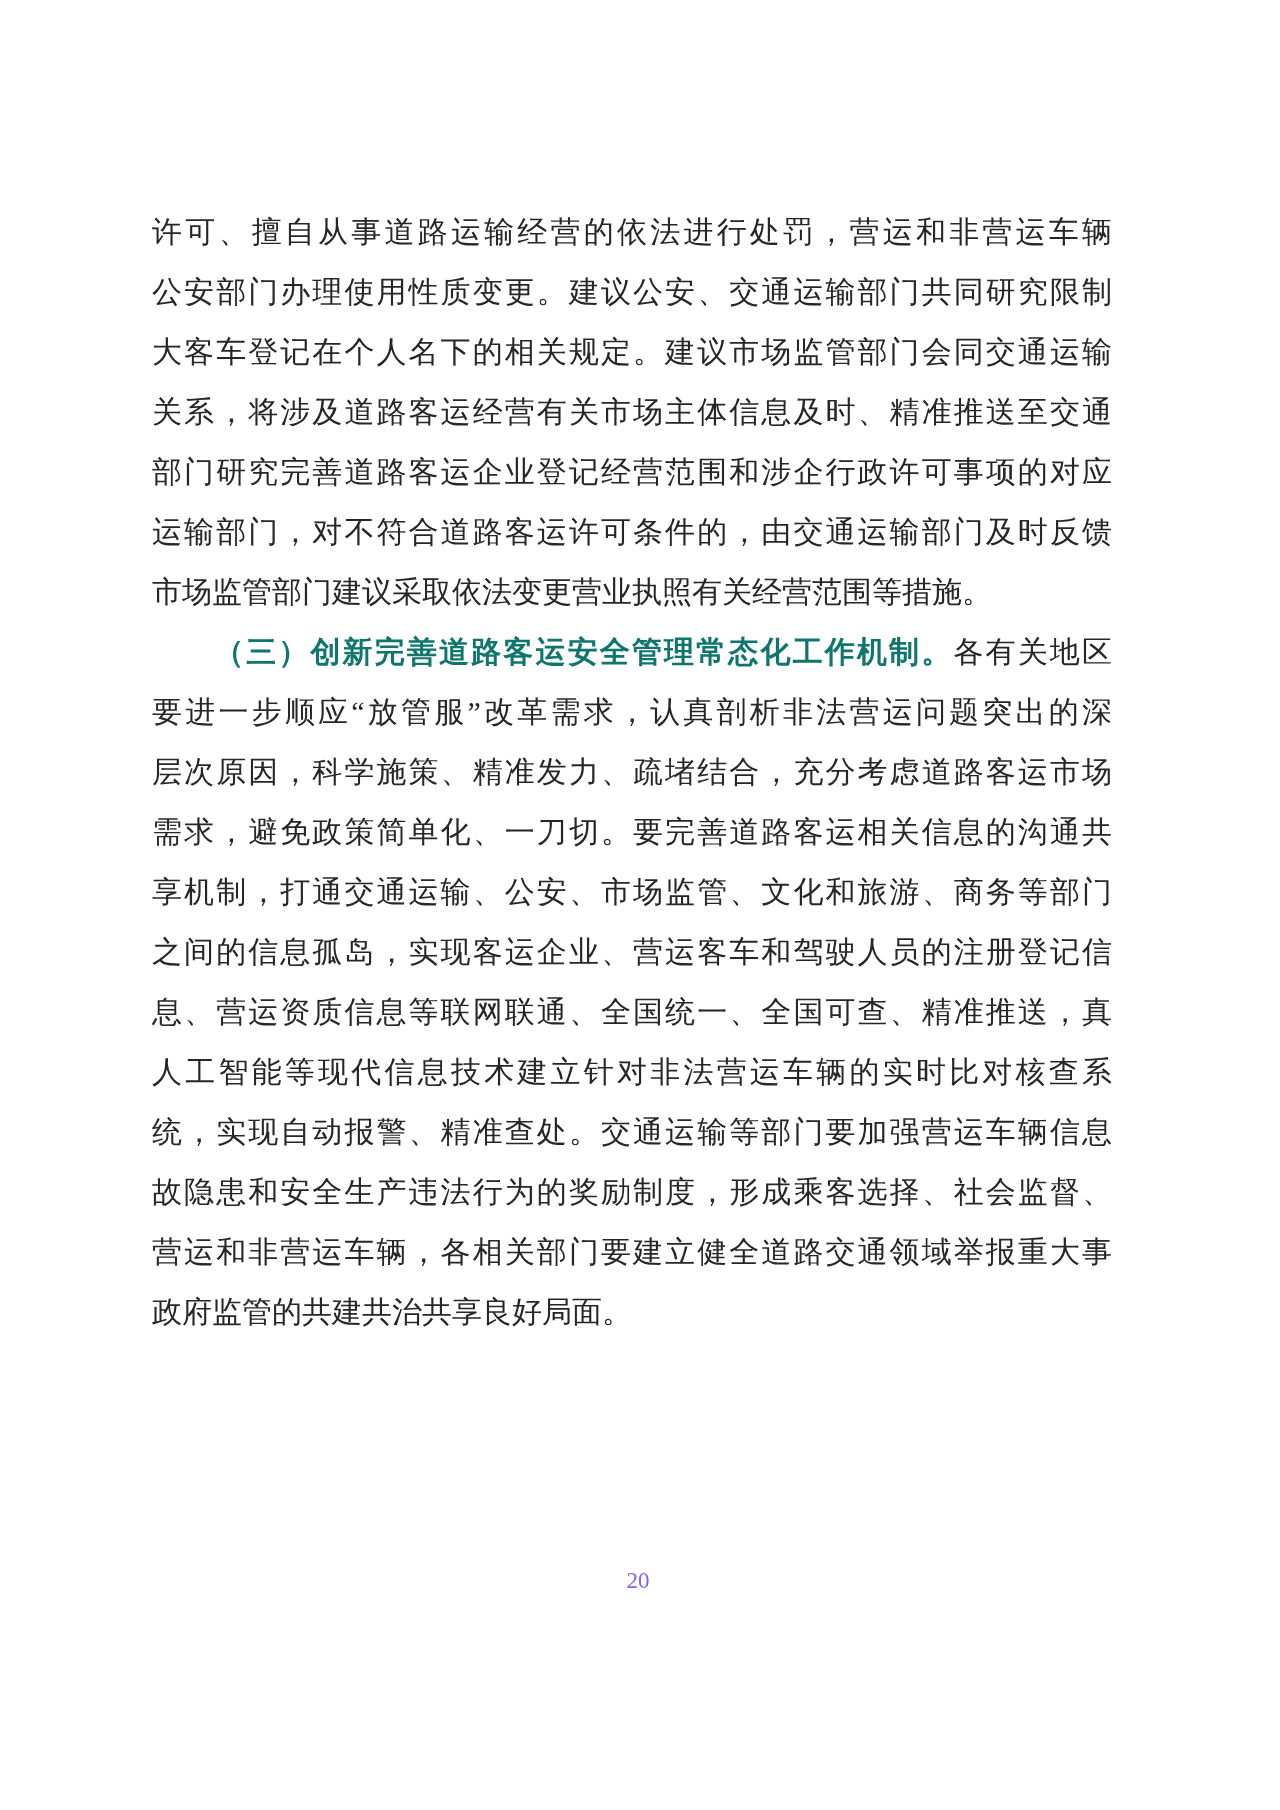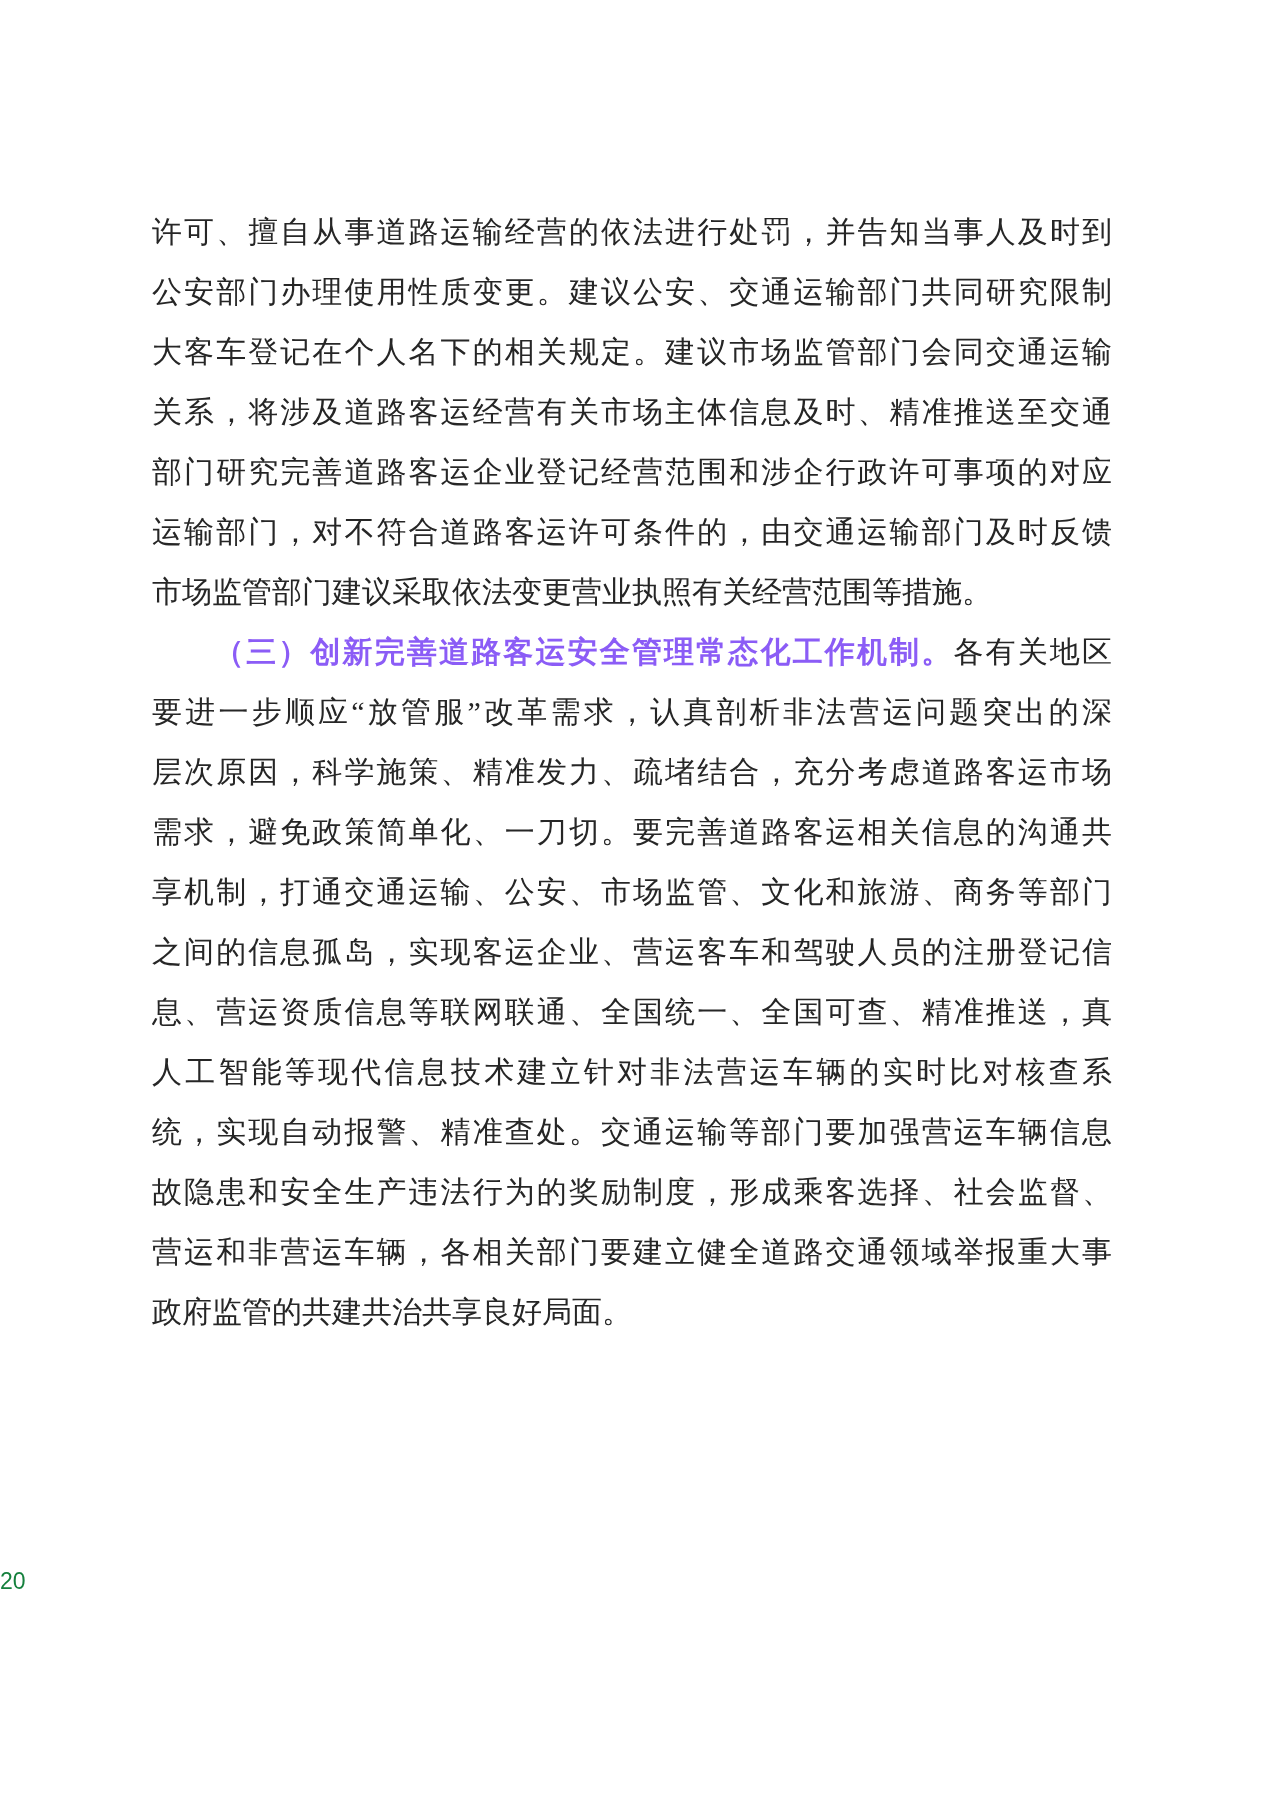--- a/index.html
+++ b/index.html
@@ -34,39 +34,40 @@
   }
   .line.no-justify {
     text-align: center;
     text-align-last: left;
   }
   .line.indent {
     text-indent: 62px;
   }
   .heading-bold {
     font-weight: 700;
-    color: #8b5cf6;
+    color: #0f766e;
   }
   .page-number {
     position: absolute;
     top: 1568px;
     left: 0;
     width: 1276px;
-    font-family: Liberation Sans, sans-serif;
+    text-align: center;
+    font-family: Liberation Serif, serif;
     font-size: 23px;
-    color: #15803d;
+    color: #8b5cf6;
   }
 </style>
 </head>
 <body>
 
 <div class="page">
   <div class="text-block">
 
-    <div class="line">许可、擅自从事道路运输经营的依法进行处罚，并告知当事人及时到</div>
+    <div class="line">许可、擅自从事道路运输经营的依法进行处罚，营运和非营运车辆</div>
     <div class="line">公安部门办理使用性质变更。建议公安、交通运输部门共同研究限制</div>
     <div class="line">大客车登记在个人名下的相关规定。建议市场监管部门会同交通运输</div>
     <div class="line">关系，将涉及道路客运经营有关市场主体信息及时、精准推送至交通</div>
     <div class="line">部门研究完善道路客运企业登记经营范围和涉企行政许可事项的对应</div>
     <div class="line">运输部门，对不符合道路客运许可条件的，由交通运输部门及时反馈</div>
     <div class="line no-justify">市场监管部门建议采取依法变更营业执照有关经营范围等措施。</div>
 
     <div class="line indent">
       <span class="heading-bold">（三）创新完善道路客运安全管理常态化工作机制。</span><span>各有关地区</span>
     </div>

